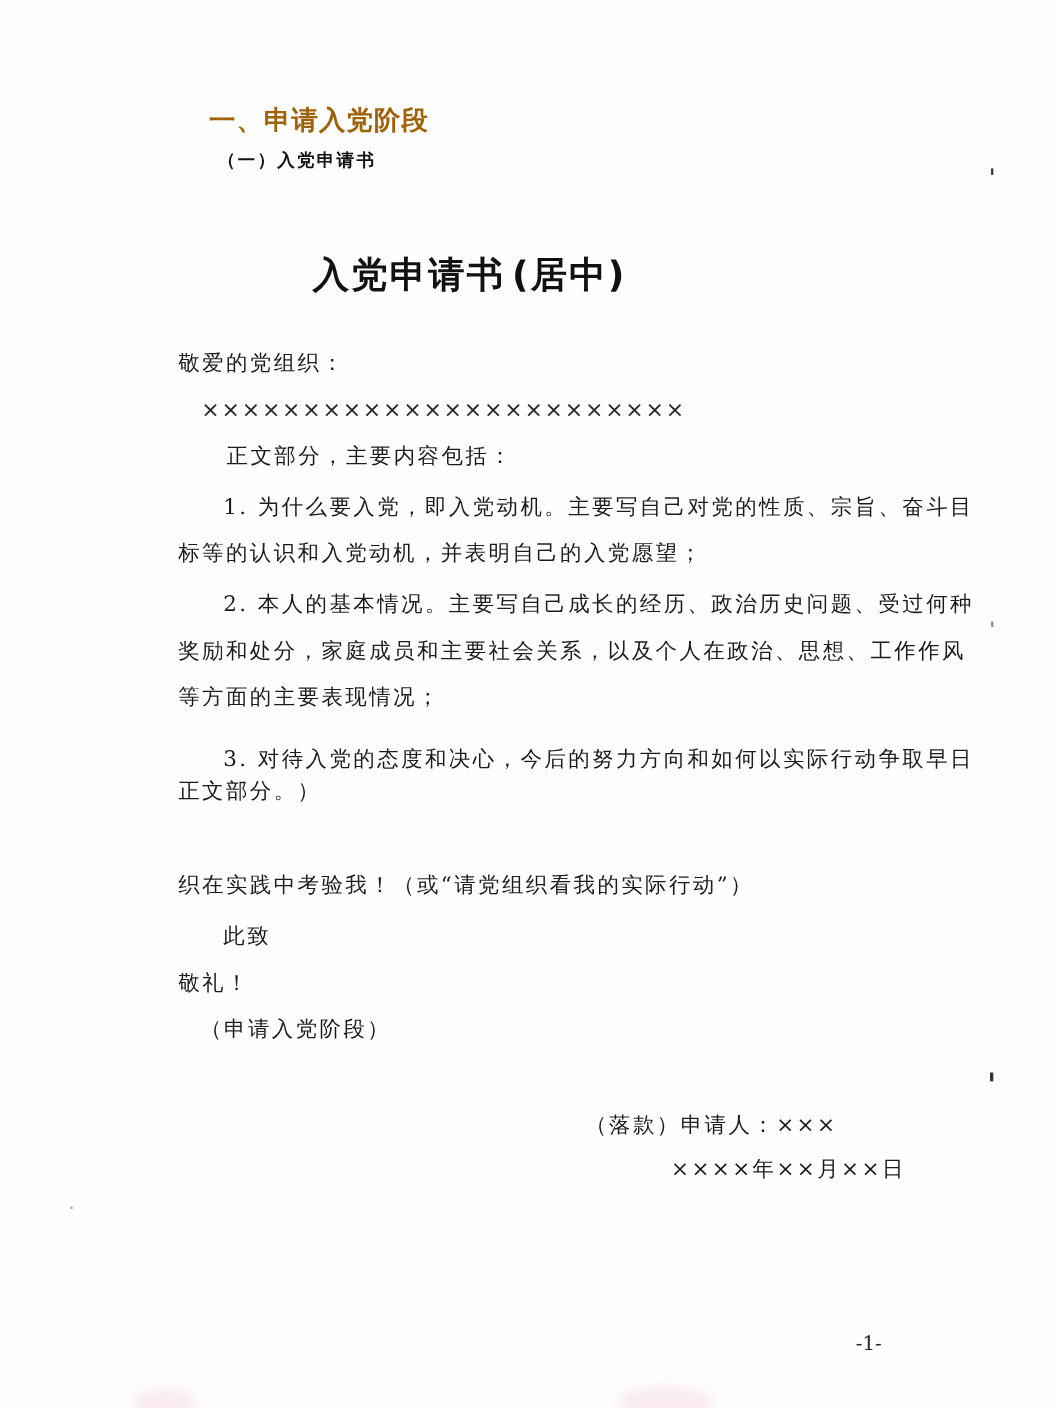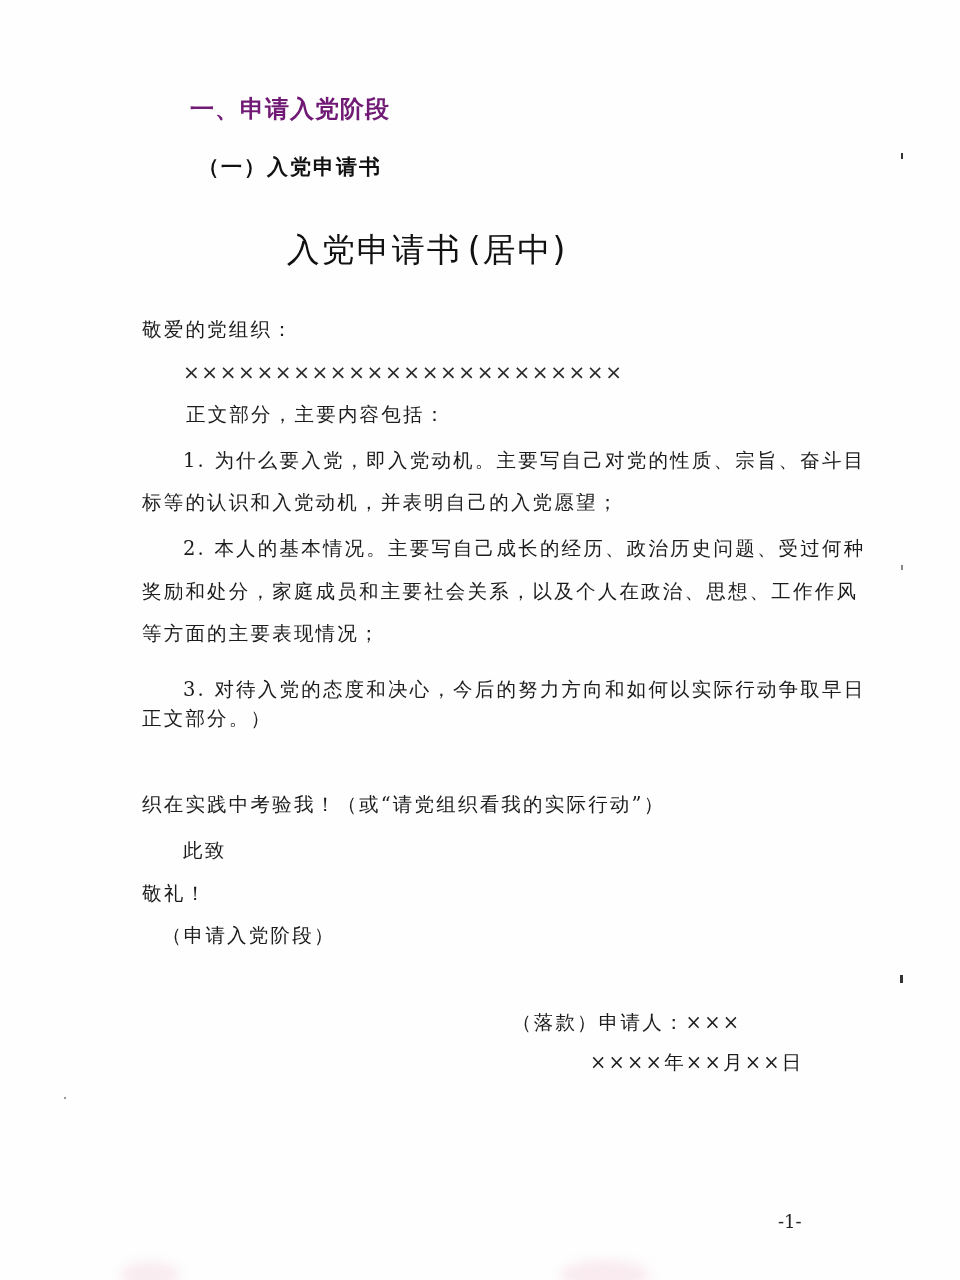--- a/index.html
+++ b/index.html
@@ -22,46 +22,47 @@
       background: #fefefe;
     }
     .abs { position: absolute; white-space: nowrap; }
 
     .h1 {
       left: 190px; top: 93px;
       font-family: "DejaVu Sans", "Liberation Sans", sans-serif;
       font-weight: bold;
       font-size: 24px;
       letter-spacing: 1px;
-      color: #701a75;
+      color: #a16207;
     }
     .h2 {
-      left: 198px; top: 153px;
+      left: 198px; top: 136px;
       font-family: "DejaVu Sans", "Liberation Sans", sans-serif;
       font-weight: bold;
-      font-size: 21px;
+      font-size: 16px;
       letter-spacing: 2px;
       color: #111;
     }
     .title {
       left: 0; width: 848px; top: 228px;
       text-align: center;
       font-family: "DejaVu Sans", "Liberation Sans", sans-serif;
       font-size: 33px;
-      font-weight: normal;
+      font-weight: bold;
       letter-spacing: 2px;
       color: #111;
     }
     .title span { display: inline-block; margin-left: 6px; }
 
     .body-line {
       font-size: 19.5px;
       letter-spacing: 2.2px;
       color: #1c1c1c;
       line-height: 24px;
+      margin-left: 20px;
     }
     .xline {
       font-family: "DejaVu Sans", "Liberation Sans", sans-serif;
       font-size: 20px;
       color: #2a2a2a;
     }
 
     .greeting { left: 142px; top: 318px; }
     .x1 { left: 183px; top: 360px; letter-spacing: 1.6px; }
     .intro { left: 186px; top: 403px; }

